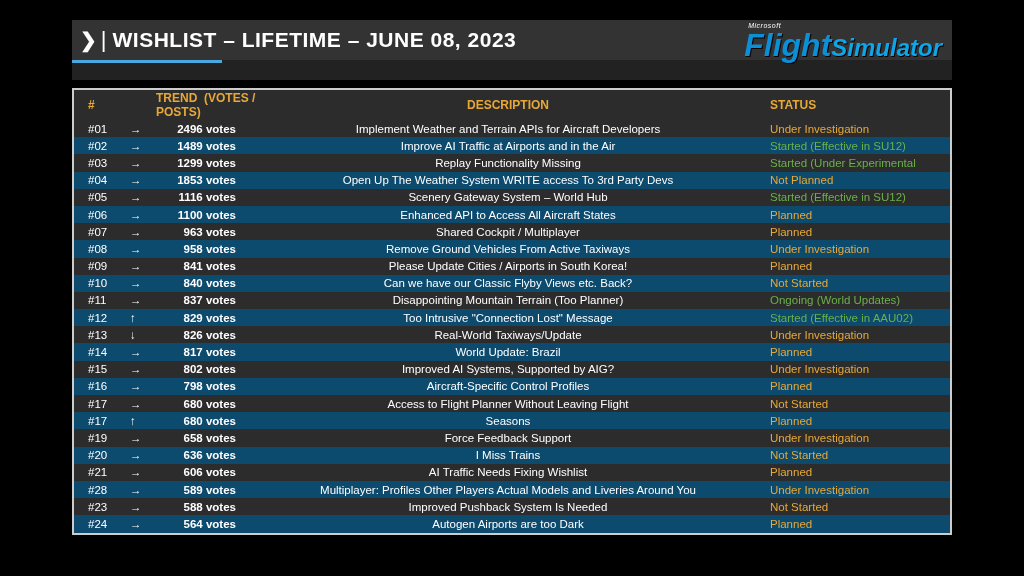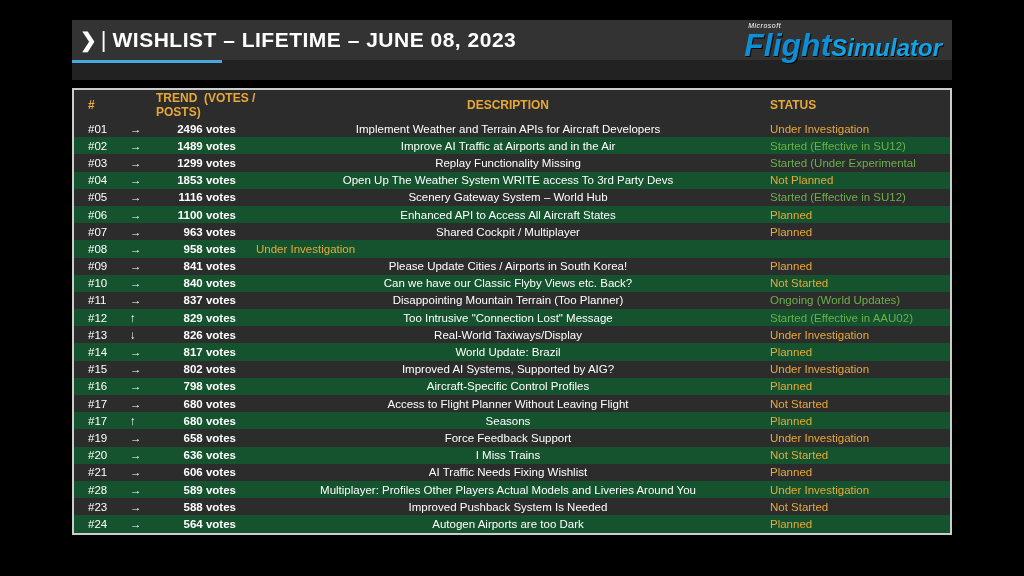--- a/index.html
+++ b/index.html
@@ -95,21 +95,21 @@
 .thead {
   height: 30px;
   color: #e8a838;
   font-weight: bold;
   font-size: 12px;
 }
 .row {
   height: 17.2px;
   color: #fff;
 }
-.row.alt { background: #14532d; }
+.row.alt { background: #0c4a6e; }
 .c-rank { width: 42px; }
 .c-trend { width: 26px; }
 .c-votes { width: 100px; text-align: right; padding-right: 20px; font-weight: bold; }
 .c-desc { flex: 1; padding-right: 10px; white-space: nowrap; overflow: hidden; text-align: center; }
 .c-status { width: 166px; white-space: nowrap; overflow: hidden; }
 .thead .c-rank { }
 .thead .c-votes { text-align: left; padding-right: 0; }
 .s-yellow { color: #e8a838; }
 .s-green { color: #6ab04c; }
 </style>
@@ -188,20 +188,21 @@
           <div class="c-rank">#07</div>
           <div class="c-trend">→</div>
           <div class="c-votes">963 votes</div>
           <div class="c-desc">Shared Cockpit / Multiplayer</div>
           <div class="c-status s-yellow">Planned</div>
         </div>
         <div class="row alt">
           <div class="c-rank">#08</div>
           <div class="c-trend">→</div>
           <div class="c-votes">958 votes</div>
+          <div class="c-desc">Remove Ground Vehicles From Active Taxiways</div>
           <div class="c-status s-yellow">Under Investigation</div>
         </div>
         <div class="row">
           <div class="c-rank">#09</div>
           <div class="c-trend">→</div>
           <div class="c-votes">841 votes</div>
           <div class="c-desc">Please Update Cities / Airports in South Korea!</div>
           <div class="c-status s-yellow">Planned</div>
         </div>
         <div class="row alt">
@@ -222,21 +223,21 @@
           <div class="c-rank">#12</div>
           <div class="c-trend">↑</div>
           <div class="c-votes">829 votes</div>
           <div class="c-desc">Too Intrusive "Connection Lost" Message</div>
           <div class="c-status s-green">Started (Effective in AAU02)</div>
         </div>
         <div class="row">
           <div class="c-rank">#13</div>
           <div class="c-trend">↓</div>
           <div class="c-votes">826 votes</div>
-          <div class="c-desc">Real-World Taxiways/Display</div>
+          <div class="c-desc">Real-World Taxiways/Update</div>
           <div class="c-status s-yellow">Under Investigation</div>
         </div>
         <div class="row alt">
           <div class="c-rank">#14</div>
           <div class="c-trend">→</div>
           <div class="c-votes">817 votes</div>
           <div class="c-desc">World Update: Brazil</div>
           <div class="c-status s-yellow">Planned</div>
         </div>
         <div class="row">

